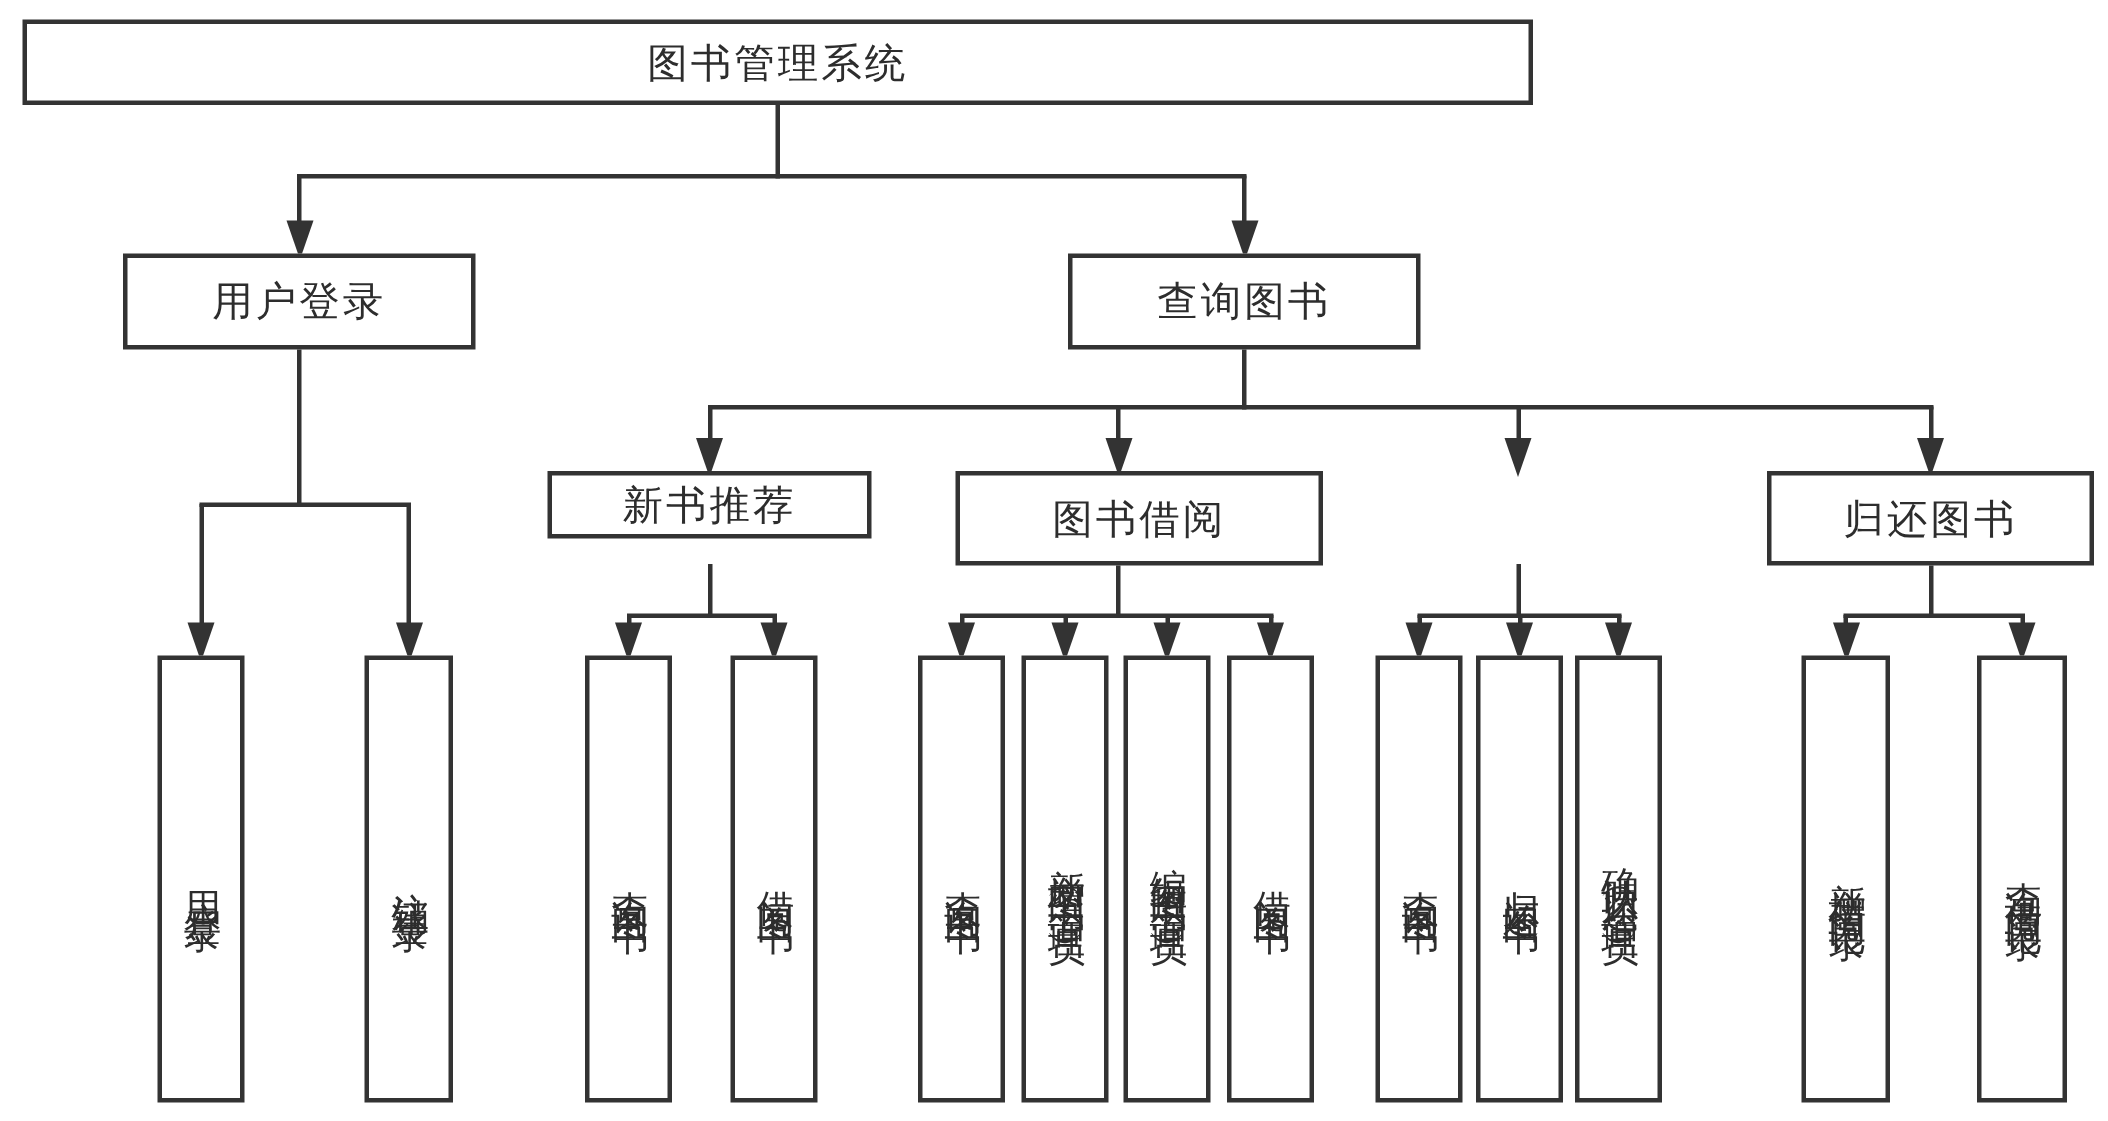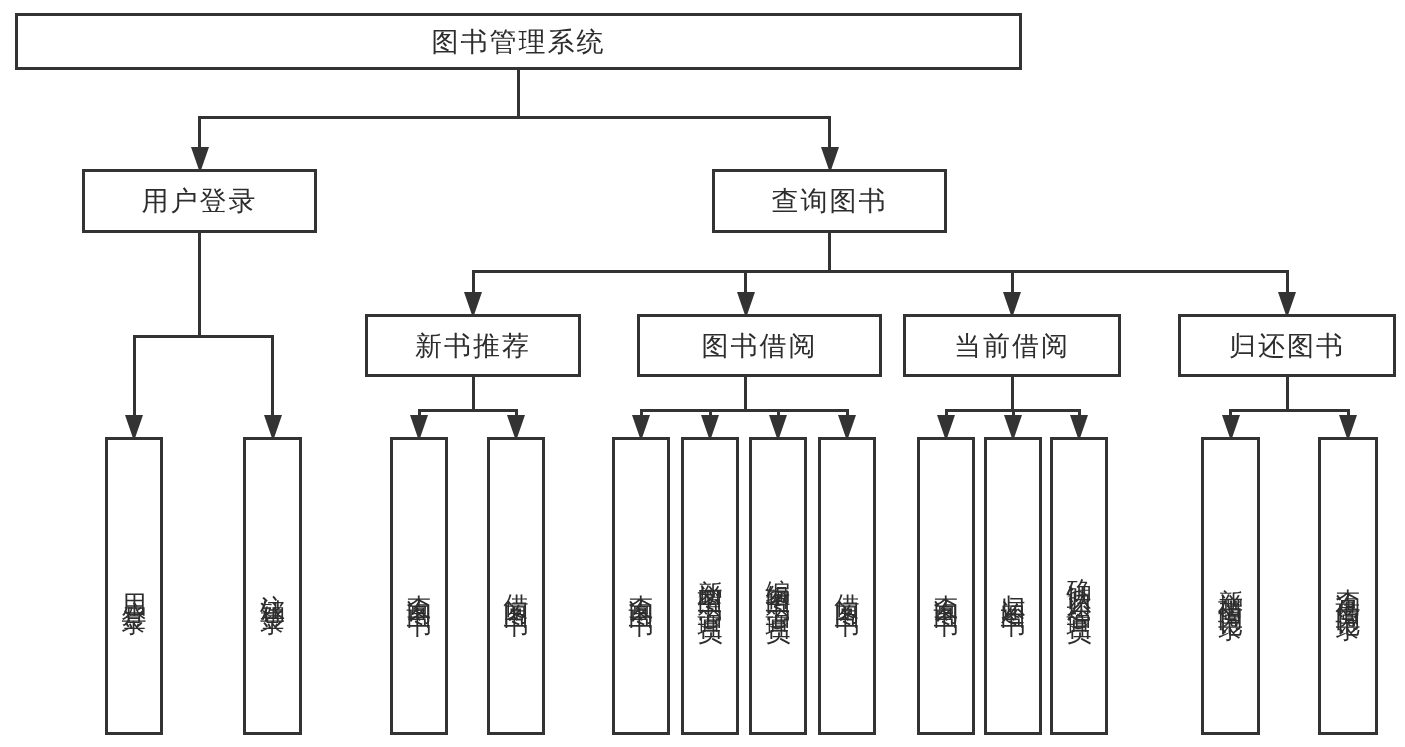--- a/index.html
+++ b/index.html
@@ -73,28 +73,25 @@
 <div id="canvas">
 <div class="node h" style="left: 15px; top: 13px; width: 1007px; height: 57px;">
       <span class="label">图书管理系统</span>
     </div>
     <div class="node h" style="left: 82px; top: 169px; width: 235px; height: 64px;">
       <span class="label">用户登录</span>
     </div>
     <div class="node h" style="left: 712px; top: 169px; width: 235px; height: 64px;">
       <span class="label">查询图书</span>
     </div>
-    <div class="node h" style="left: 365px; top: 314px; width: 216px; height: 63px; justify-content: center;">
+    <div class="node h" style="left: 365px; top: 314px; width: 216px; height: 45px; justify-content: center;">
       <span class="label">新书推荐</span>
     </div>
     <div class="node h" style="left: 637px; top: 314px; width: 245px; height: 63px;">
       <span class="label">图书借阅</span>
-    </div>
-    <div class="node h" style="left: 903px; top: 314px; width: 218px; height: 63px;">
-      <span class="label">当前借阅</span>
     </div>
     <div class="node h" style="left: 1178px; top: 314px; width: 218px; height: 63px;">
       <span class="label">归还图书</span>
     </div>
     <div class="node v" style="left: 105px; top: 437px; width: 58px; height: 298px;">
       <span class="label">用户登录</span>
     </div>
     <div class="node v" style="left: 243px; top: 437px; width: 59px; height: 298px;">
       <span class="label">注销登录</span>
     </div>

